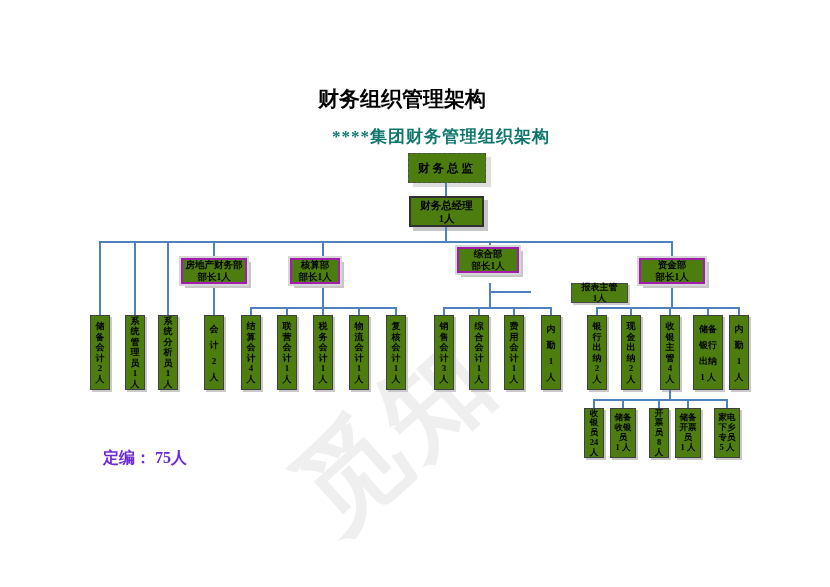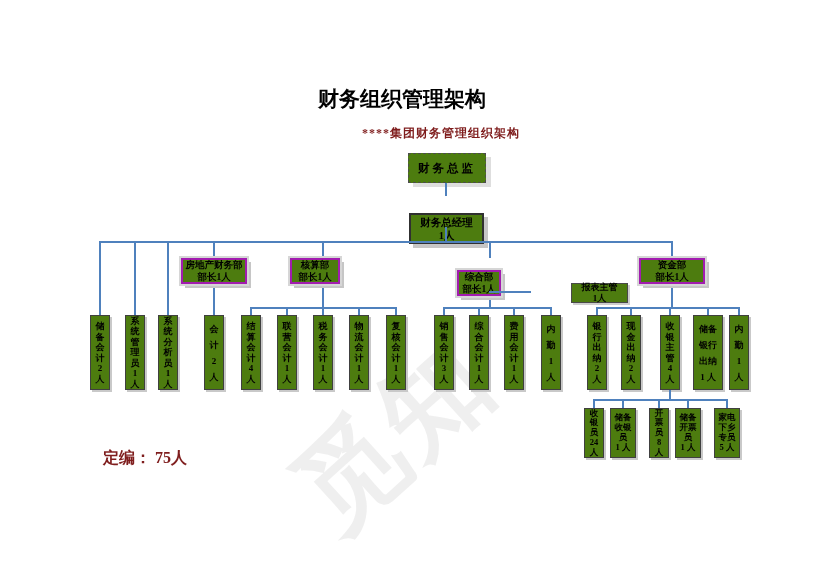--- a/index.html
+++ b/index.html
@@ -2,33 +2,33 @@
 <html><head>
 <meta charset="utf-8">
 <style>
   html,body{margin:0;padding:0;background:#fff;}
   #canvas{position:relative;width:830px;height:587px;background:#ffffff;overflow:hidden;
           font-family:"Liberation Serif",serif;}
   
   .title{position:absolute;transform:translateX(-50%);font-family:"Liberation Sans",sans-serif;
          font-weight:bold;font-size:21px;color:#000;white-space:nowrap;}
   .subtitle{position:absolute;transform:translateX(-50%);font-family:"Liberation Serif",serif;
-         font-weight:bold;font-size:12px;color:#7f1d1d;white-space:nowrap;letter-spacing:1px;}
-  .footer{position:absolute;font-weight:bold;font-size:16px;color:#7f1d1d;white-space:nowrap;}
+         font-weight:bold;font-size:17px;color:#0f766e;white-space:nowrap;letter-spacing:1px;}
+  .footer{position:absolute;font-weight:bold;font-size:16px;color:#6d28d9;white-space:nowrap;}
   
   .vl,.hl{position:absolute;background:#4f81bd;}
   .vl{width:2px;}
   .hl{height:2px;}
   
   .box{position:absolute;background:#4d7c0f;display:flex;align-items:center;justify-content:center;
        text-align:center;box-sizing:border-box;}
   .btxt{white-space:pre-line;font-weight:bold;color:#000;}
   .cfo{border:1.5px dashed #4d4d4d;box-shadow:5px 4px 0 #dedede;}
   .cfo .btxt{font-size:11.5px;letter-spacing:3px;}
-  .gm{border:2.5px solid #303030;box-shadow:4px 4px 0 #c6c6c6;margin-top:17px;}
+  .gm{border:2.5px solid #303030;box-shadow:4px 4px 0 #c6c6c6;}
   .gm .btxt{font-size:10.5px;line-height:13px;}
   .dept{border:2px solid #a21caf;box-shadow:0 0 0 2px #d6d6d6,4px 4px 0 #c6c6c6;}
   .dept .btxt{font-size:9.5px;line-height:12px;}
   .minor{border:1px solid #4a4a4a;box-shadow:2px 2px 0 #cdcdcd;margin-left:40px;}
   .minor .btxt{font-size:9px;line-height:11px;}
   .leaf{border:1px solid #404040;box-shadow:2px 2px 0 #c9c9c9;}
   .leaf .btxt{font-size:9px;line-height:10.5px;}
   .leaf.sp .btxt{line-height:16px;}
   .leaf2{border:1px solid #404040;box-shadow:2px 2px 0 #c9c9c9;}
   .leaf2 .btxt{font-size:8.5px;line-height:9.8px;}
@@ -73,21 +73,21 @@
   <div class="vl" style="left:671px;top:283px;height:26px;"></div>
 
   <div class="box dept" style="left:181px;top:258px;width:66px;height:26px;">
     <span class="btxt">房地产财务部
 部长1人</span>
   </div>
   <div class="box dept" style="left:290px;top:258px;width:50px;height:26px;">
     <span class="btxt">核算部
 部长1人</span>
   </div>
-  <div class="box dept" style="left:457px;top:270px;width:44px;height:26px;">
+  <div class="box dept" style="left:457px;top:247px;width:62px;height:26px;">
     <span class="btxt">综合部
 部长1人</span>
   </div>
   <div class="box dept" style="left:639px;top:258px;width:66px;height:26px;">
     <span class="btxt">资金部
 部长1人</span>
   </div>
 
   <div class="hl" style="left:489px;top:291px;width:42px;"></div>
   <div class="box minor" style="left:531px;top:283px;width:57px;height:20px;">

